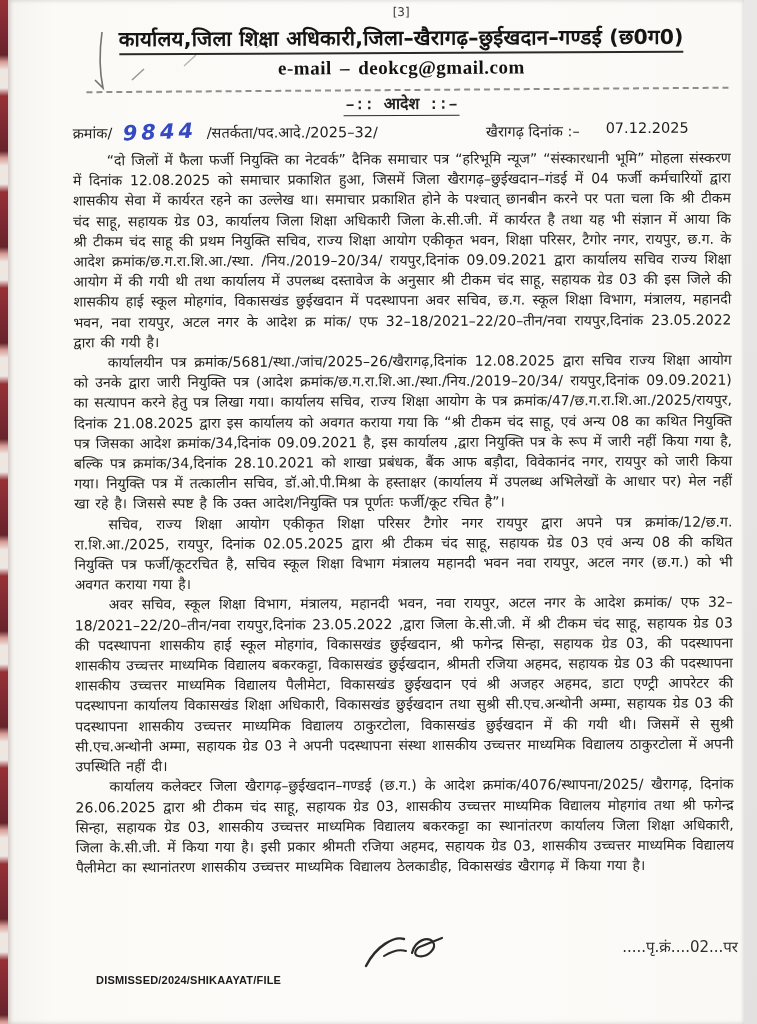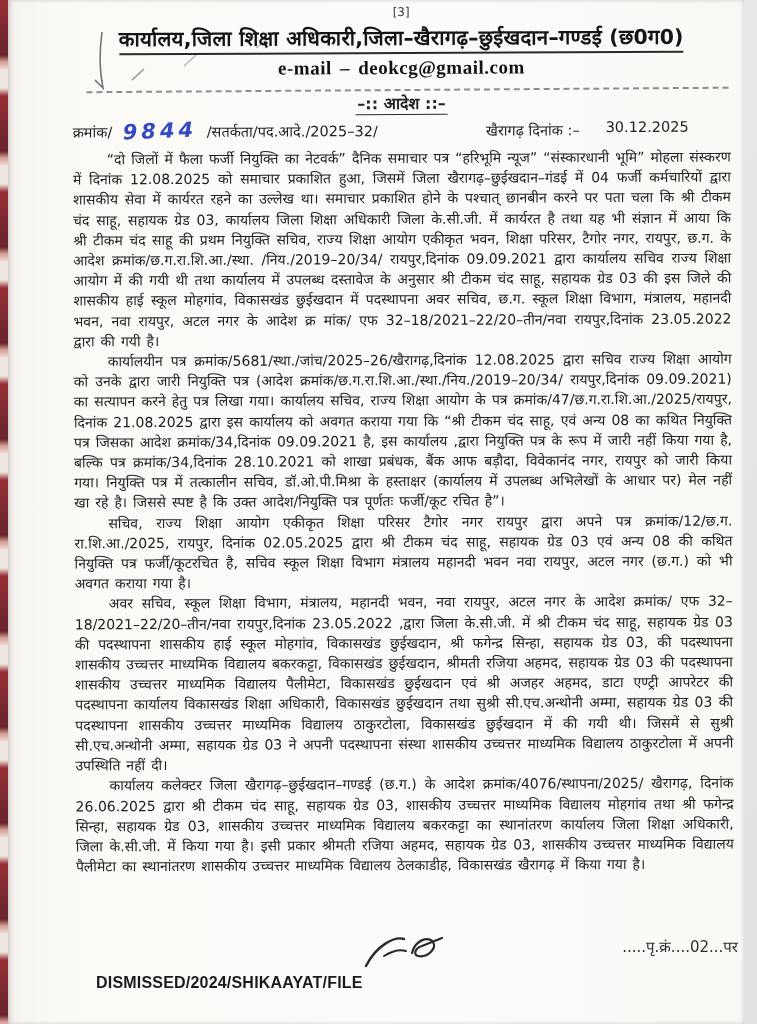--- a/index.html
+++ b/index.html
@@ -43,42 +43,42 @@
   .title span{border-bottom:2.5px solid #2a2a2a;padding-bottom:2px;}
   .email{
     text-align:center;font-family:"Liberation Serif",serif;font-weight:700;
     font-size:19px;color:#121212;line-height:24px;margin-top:4px;letter-spacing:.5px;word-spacing:3px;
   }
   .rule{
     margin-top:9px;height:0;border-top:2px dashed #8d8d8d;
     margin-left:14px;margin-right:2px;transform:rotate(-0.15deg);
   }
   .order-heading{ text-align:center;font-size:16px;font-weight:600;line-height:20px;margin-top:3px; }
-  .order-heading span{border-bottom:1.5px solid #2a2a2a;padding:0 2px 1px;}
+  .order-heading span{border-bottom:1.5px solid #2a2a2a;padding:0 2px 1px;font-family:Liberation Mono, monospace;}
   .ref-line{
     display:flex;align-items:baseline;margin-top:3px;height:24px;
     font-size:14.5px;color:#1e1e1e;
   }
   .ref-number{
     color:#3449c2;font-style:italic;font-weight:600;font-size:21px;
     letter-spacing:4px;margin:0 10px;display:inline-block;transform:rotate(-2deg) translateY(1px);
   }
   .ref-right{margin-left:auto;padding-right:42px;display:flex;gap:26px;}
   .doc-body{ margin-top:7px; }
   .doc-body p{
     margin:0;font-size:14px;line-height:20.2px;text-align:justify;
     text-indent:34px;color:#222;word-spacing:1.5px;
   }
   .footer-sig{position:absolute;left:352px;top:926px;}
   .page-ref{
     position:absolute;right:6px;top:936px;font-size:15px;color:#2e2e2e;word-spacing:0;
   }
   .file-ref{
     position:absolute;left:88px;top:974px;
-    font-family:"Liberation Sans",sans-serif;font-weight:600;font-size:16px;
+    font-family:"Liberation Sans",sans-serif;font-weight:600;font-size:11px;
     color:#1b1b1b;letter-spacing:.2px;
   }
   .pen-marks{position:absolute;left:72px;top:26px;}
 </style>
 </head>
 <body>
 
 <div class="spine"></div>
 <div class="spine-line"></div>
 
@@ -106,21 +106,21 @@
     <div class="order-heading">
       <span>–:: आदेश ::–</span>
     </div>
 
     <div class="ref-line">
       <span>क्रमांक/</span>
       <span class="ref-number">9844</span>
       <span>/सतर्कता/पद.आदे./2025–32/</span>
       <span class="ref-right">
         <span>खैरागढ़ दिनांक :–</span>
-        <span>30.12.2025</span>
+        <span>07.12.2025</span>
       </span>
     </div>
 
     <div class="doc-body">
       <p>“दो जिलों में फैला फर्जी नियुक्ति का नेटवर्क” दैनिक समाचार पत्र “हरिभूमि न्यूज” “संस्कारधानी भूमि” मोहला संस्करण में दिनांक 12.08.2025 को समाचार प्रकाशित हुआ, जिसमें जिला खैरागढ़–छुईखदान–गंडई में 04 फर्जी कर्मचारियों द्वारा शासकीय सेवा में कार्यरत रहने का उल्लेख था। समाचार प्रकाशित होने के पश्चात् छानबीन करने पर पता चला कि श्री टीकम चंद साहू, सहायक ग्रेड 03, कार्यालय जिला शिक्षा अधिकारी जिला के.सी.जी. में कार्यरत है तथा यह भी संज्ञान में आया कि श्री टीकम चंद साहू की प्रथम नियुक्ति सचिव, राज्य शिक्षा आयोग एकीकृत भवन, शिक्षा परिसर, टैगोर नगर, रायपुर, छ.ग. के आदेश क्रमांक/छ.ग.रा.शि.आ./स्था. /निय./2019–20/34/ रायपुर,दिनांक 09.09.2021 द्वारा कार्यालय सचिव राज्य शिक्षा आयोग में की गयी थी तथा कार्यालय में उपलब्ध दस्तावेज के अनुसार श्री टीकम चंद साहू, सहायक ग्रेड 03 की इस जिले की शासकीय हाई स्कूल मोहगांव, विकासखंड छुईखदान में पदस्थापना अवर सचिव, छ.ग. स्कूल शिक्षा विभाग, मंत्रालय, महानदी भवन, नवा रायपुर, अटल नगर के आदेश क्र मांक/ एफ 32–18/2021–22/20–तीन/नवा रायपुर,दिनांक 23.05.2022 द्वारा की गयी है।</p>
       <p>कार्यालयीन पत्र क्रमांक/5681/स्था./जांच/2025–26/खैरागढ़,दिनांक 12.08.2025 द्वारा सचिव राज्य शिक्षा आयोग को उनके द्वारा जारी नियुक्ति पत्र (आदेश क्रमांक/छ.ग.रा.शि.आ./स्था./निय./2019–20/34/ रायपुर,दिनांक 09.09.2021) का सत्यापन करने हेतु पत्र लिखा गया। कार्यालय सचिव, राज्य शिक्षा आयोग के पत्र क्रमांक/47/छ.ग.रा.शि.आ./2025/रायपुर, दिनांक 21.08.2025 द्वारा इस कार्यालय को अवगत कराया गया कि “श्री टीकम चंद साहू, एवं अन्य 08 का कथित नियुक्ति पत्र जिसका आदेश क्रमांक/34,दिनांक 09.09.2021 है, इस कार्यालय ,द्वारा नियुक्ति पत्र के रूप में जारी नहीं किया गया है, बल्कि पत्र क्रमांक/34,दिनांक 28.10.2021 को शाखा प्रबंधक, बैंक आफ बड़ौदा, विवेकानंद नगर, रायपुर को जारी किया गया। नियुक्ति पत्र में तत्कालीन सचिव, डॉ.ओ.पी.मिश्रा के हस्ताक्षर (कार्यालय में उपलब्ध अभिलेखों के आधार पर) मेल नहीं खा रहे है। जिससे स्पष्ट है कि उक्त आदेश/नियुक्ति पत्र पूर्णतः फर्जी/कूट रचित है”।</p>
       <p>सचिव, राज्य शिक्षा आयोग एकीकृत शिक्षा परिसर टैगोर नगर रायपुर द्वारा अपने पत्र क्रमांक/12/छ.ग. रा.शि.आ./2025, रायपुर, दिनांक 02.05.2025 द्वारा श्री टीकम चंद साहू, सहायक ग्रेड 03 एवं अन्य 08 की कथित नियुक्ति पत्र फर्जी/कूटरचित है, सचिव स्कूल शिक्षा विभाग मंत्रालय महानदी भवन नवा रायपुर, अटल नगर (छ.ग.) को भी अवगत कराया गया है।</p>
       <p>अवर सचिव, स्कूल शिक्षा विभाग, मंत्रालय, महानदी भवन, नवा रायपुर, अटल नगर के आदेश क्रमांक/ एफ 32–18/2021–22/20–तीन/नवा रायपुर,दिनांक 23.05.2022 ,द्वारा जिला के.सी.जी. में श्री टीकम चंद साहू, सहायक ग्रेड 03 की पदस्थापना शासकीय हाई स्कूल मोहगांव, विकासखंड छुईखदान, श्री फगेन्द्र सिन्हा, सहायक ग्रेड 03, की पदस्थापना शासकीय उच्चत्तर माध्यमिक विद्यालय बकरकट्टा, विकासखंड छुईखदान, श्रीमती रजिया अहमद, सहायक ग्रेड 03 की पदस्थापना शासकीय उच्चत्तर माध्यमिक विद्यालय पैलीमेटा, विकासखंड छुईखदान एवं श्री अजहर अहमद, डाटा एण्ट्री आपरेटर की पदस्थापना कार्यालय विकासखंड शिक्षा अधिकारी, विकासखंड छुईखदान तथा सुश्री सी.एच.अन्थोनी अम्मा, सहायक ग्रेड 03 की पदस्थापना शासकीय उच्चत्तर माध्यमिक विद्यालय ठाकुरटोला, विकासखंड छुईखदान में की गयी थी। जिसमें से सुश्री सी.एच.अन्थोनी अम्मा, सहायक ग्रेड 03 ने अपनी पदस्थापना संस्था शासकीय उच्चत्तर माध्यमिक विद्यालय ठाकुरटोला में अपनी उपस्थिति नहीं दी।</p>
       <p>कार्यालय कलेक्टर जिला खैरागढ़–छुईखदान–गण्डई (छ.ग.) के आदेश क्रमांक/4076/स्थापना/2025/ खैरागढ़, दिनांक 26.06.2025 द्वारा श्री टीकम चंद साहू, सहायक ग्रेड 03, शासकीय उच्चत्तर माध्यमिक विद्यालय मोहगांव तथा श्री फगेन्द्र सिन्हा, सहायक ग्रेड 03, शासकीय उच्चत्तर माध्यमिक विद्यालय बकरकट्टा का स्थानांतरण कार्यालय जिला शिक्षा अधिकारी, जिला के.सी.जी. में किया गया है। इसी प्रकार श्रीमती रजिया अहमद, सहायक ग्रेड 03, शासकीय उच्चत्तर माध्यमिक विद्यालय पैलीमेटा का स्थानांतरण शासकीय उच्चत्तर माध्यमिक विद्यालय ठेलकाडीह, विकासखंड खैरागढ़ में किया गया है।</p>
     </div>

